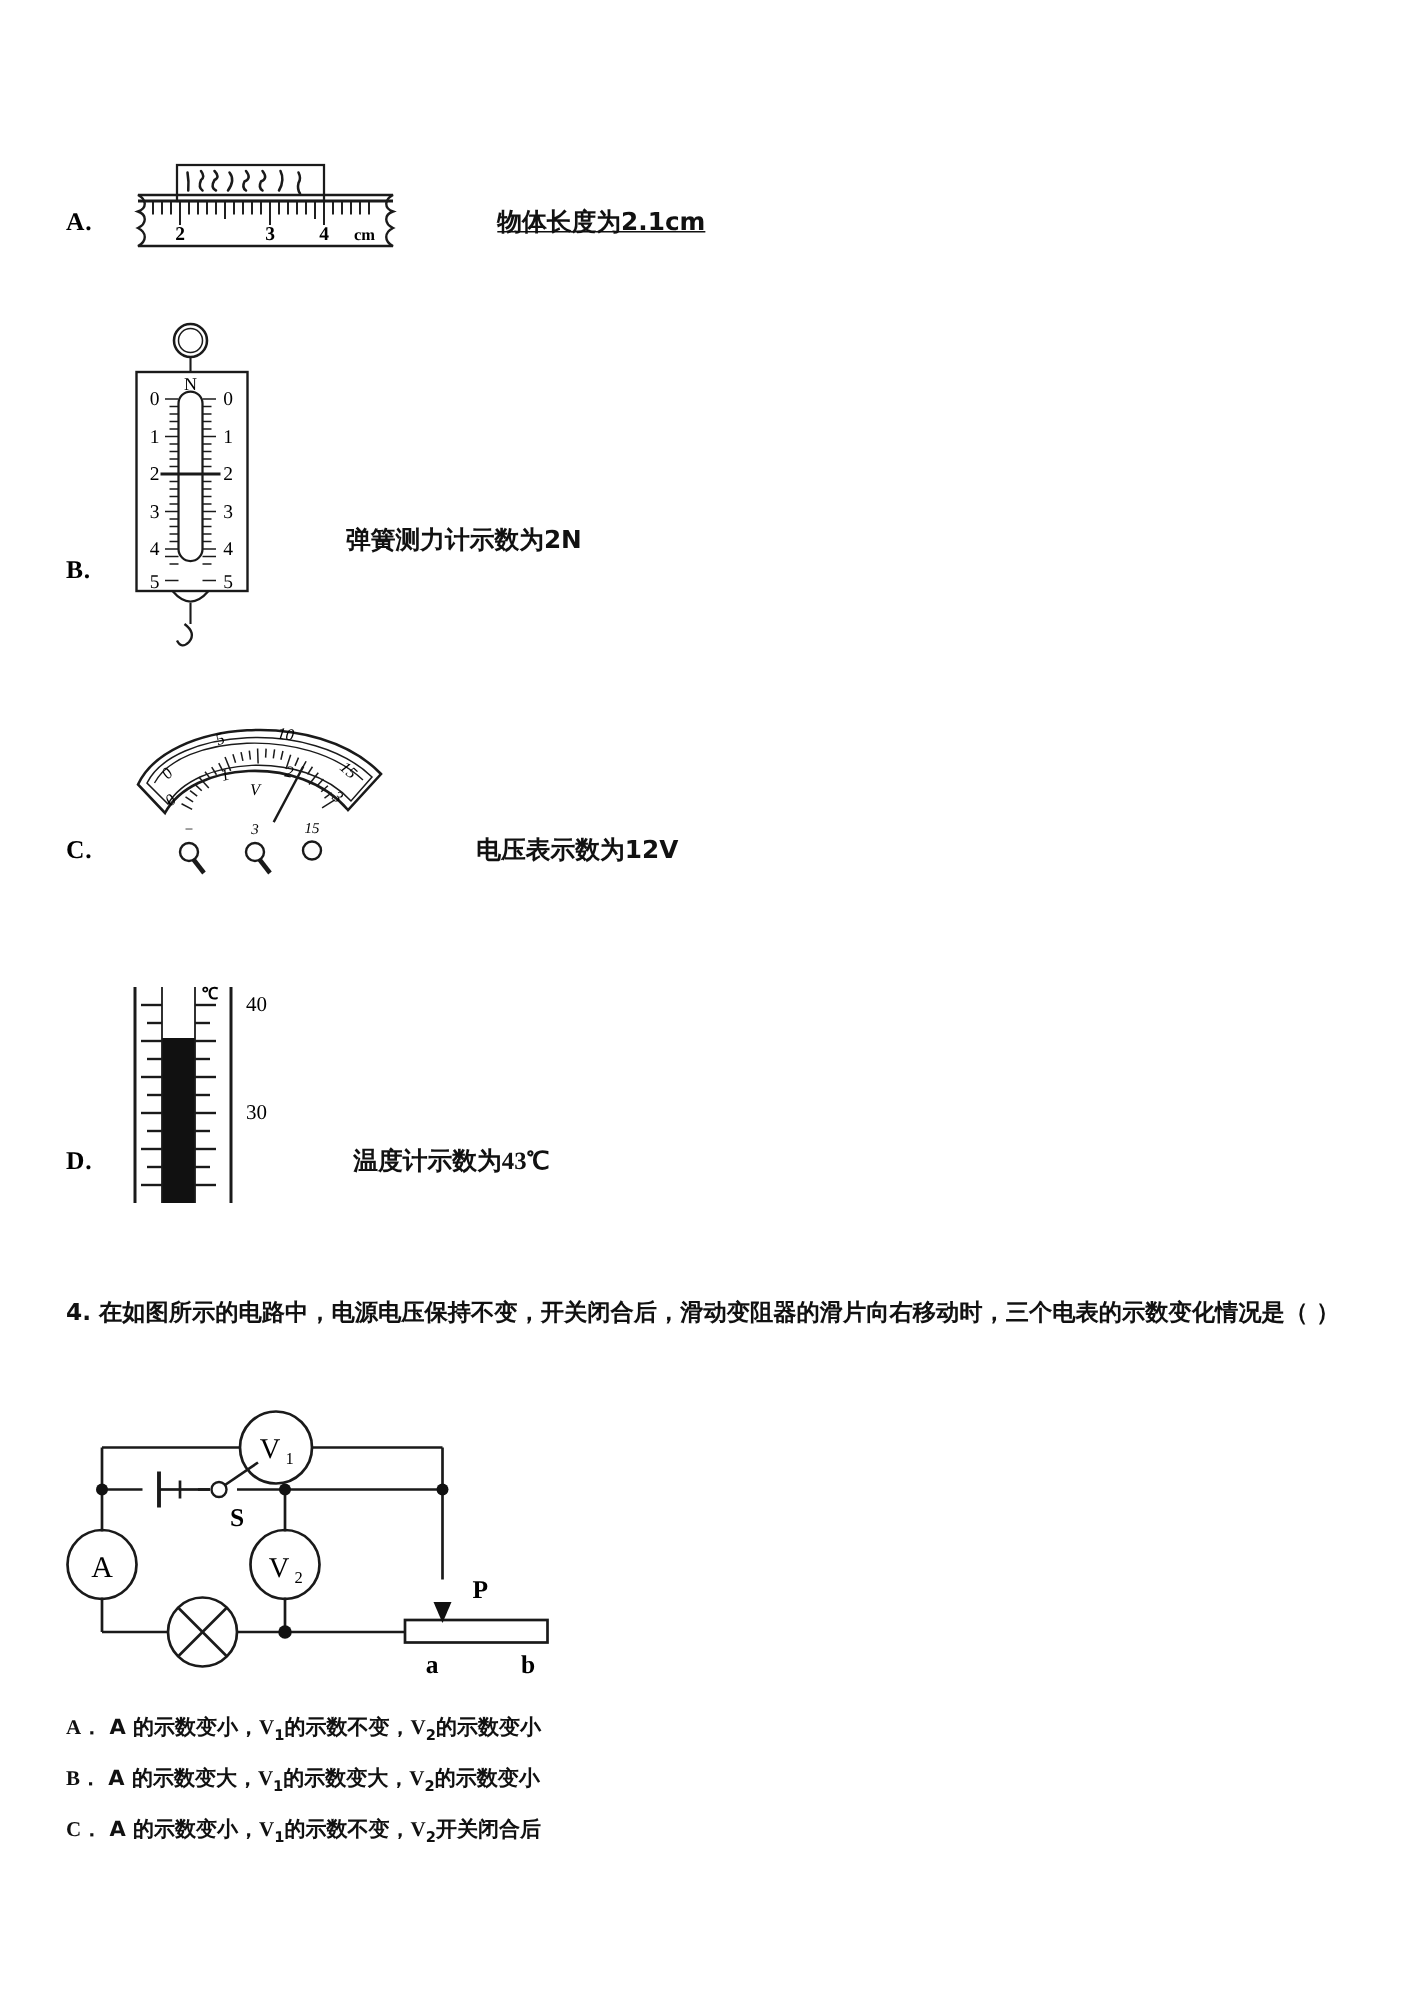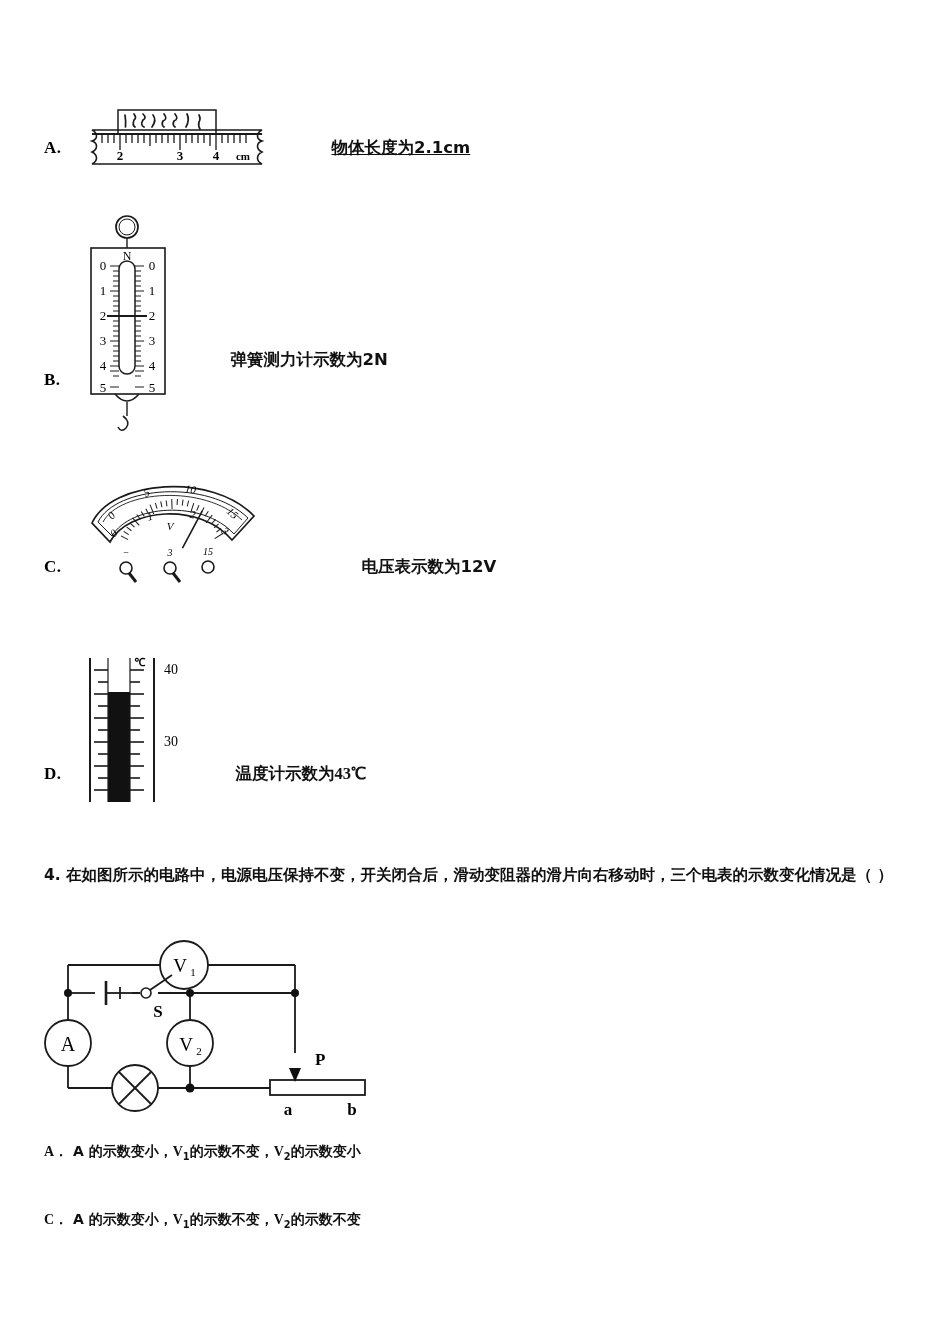--- a/index.html
+++ b/index.html
@@ -328,21 +328,21 @@
           <circle class="stroke" stroke-width="1.6" cx="126" cy="99" r="6"></circle>
         </g>
         <g font-family="Liberation Serif, serif" font-size="10" text-anchor="middle">
           <text x="44" y="88">−</text>
           <text x="88" y="88" font-style="italic">3</text>
           <text x="126" y="87" font-style="italic">15</text>
         </g>
       </svg>
     </div>
 
-    <span class="opt-desc" style="margin-left:90px; align-self:center; margin-top:78px;">电压表示数为12V</span>
+    <span class="opt-desc" style="margin-left:46px; align-self:center; margin-top:78px;">电压表示数为12V</span>
   </div>
 
   <div class="opt-row" style="left:44px; top:650px;">
     <span class="opt-letter" style="align-self:center; margin-top:88px;">D.</span>
 
     <div class="fig" id="fig-thermo" style="margin-left:20px;">
       <svg width="120" height="160" viewBox="0 0 120 160">
 
         <line class="stroke" stroke-width="2" x1="8" y1="8" x2="8" y2="152"></line>
         <line class="stroke" stroke-width="2" x1="72" y1="8" x2="72" y2="152"></line>
@@ -462,21 +462,27 @@
     </svg>
   </div>
 
   <div class="ans-row" style="top:1143px;">
     <span class="lab">A．</span>
     <span>
       <span>A 的示数变小，</span><span class="lab">V</span><sub>1</sub><span>的示数不变，</span><span class="lab">V</span><sub>2</sub><span>的示数变小</span>
     </span>
   </div>
 
+  <div class="ans-row" style="top:1177px;">
+    <span class="lab">B．</span>
+    <span>
+      <span>A 的示数变大，</span><span class="lab">V</span><sub>1</sub><span>的示数变大，</span><span class="lab">V</span><sub>2</sub><span>的示数变小</span>
+    </span>
+  </div>
 
   <div class="ans-row" style="top:1211px;">
     <span class="lab">C．</span>
     <span>
-      <span>A 的示数变小，</span><span class="lab">V</span><sub>1</sub><span>的示数不变，</span><span class="lab">V</span><sub>2</sub><span>的示数不变</span>
+      <span>A 的示数变小，</span><span class="lab">V</span><sub>1</sub><span>的示数不变，</span><span class="lab">V</span><sub>2</sub><span>开关闭合后</span>
     </span>
   </div>
 
 </div>
 
 </body></html>

